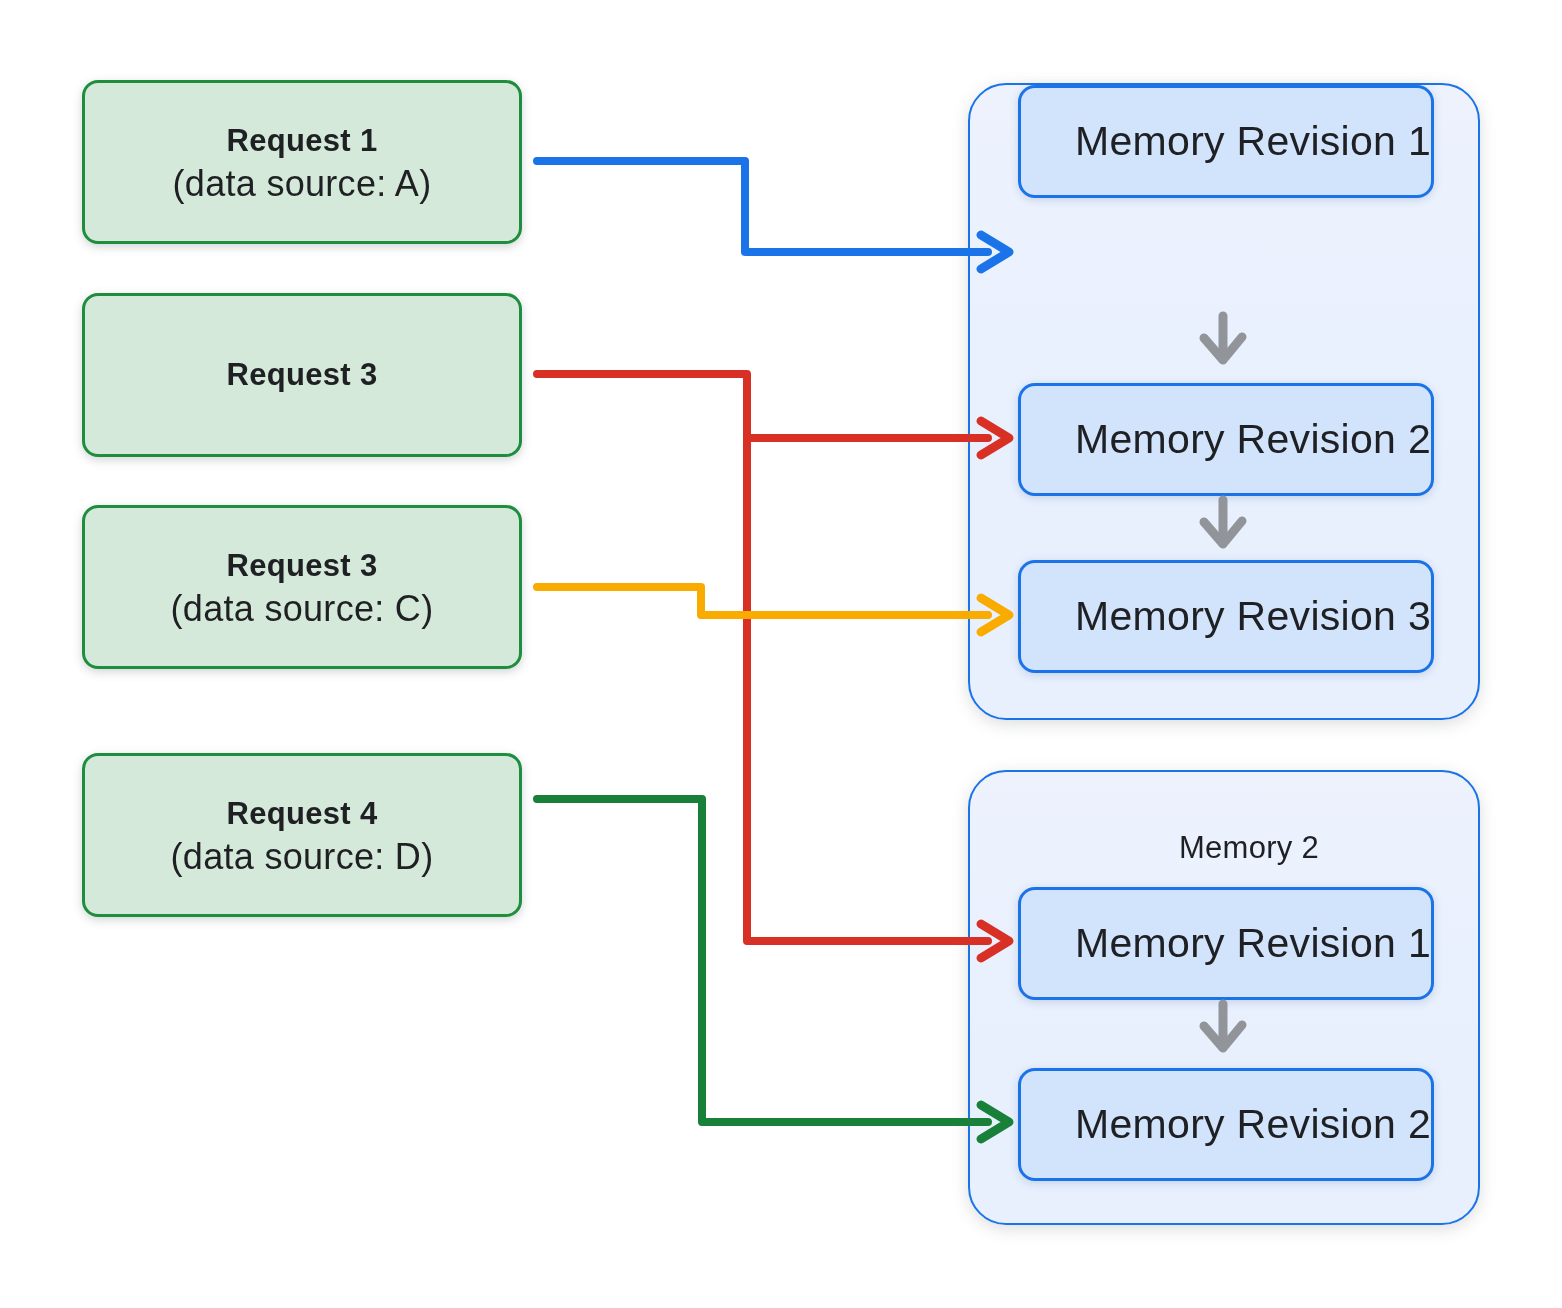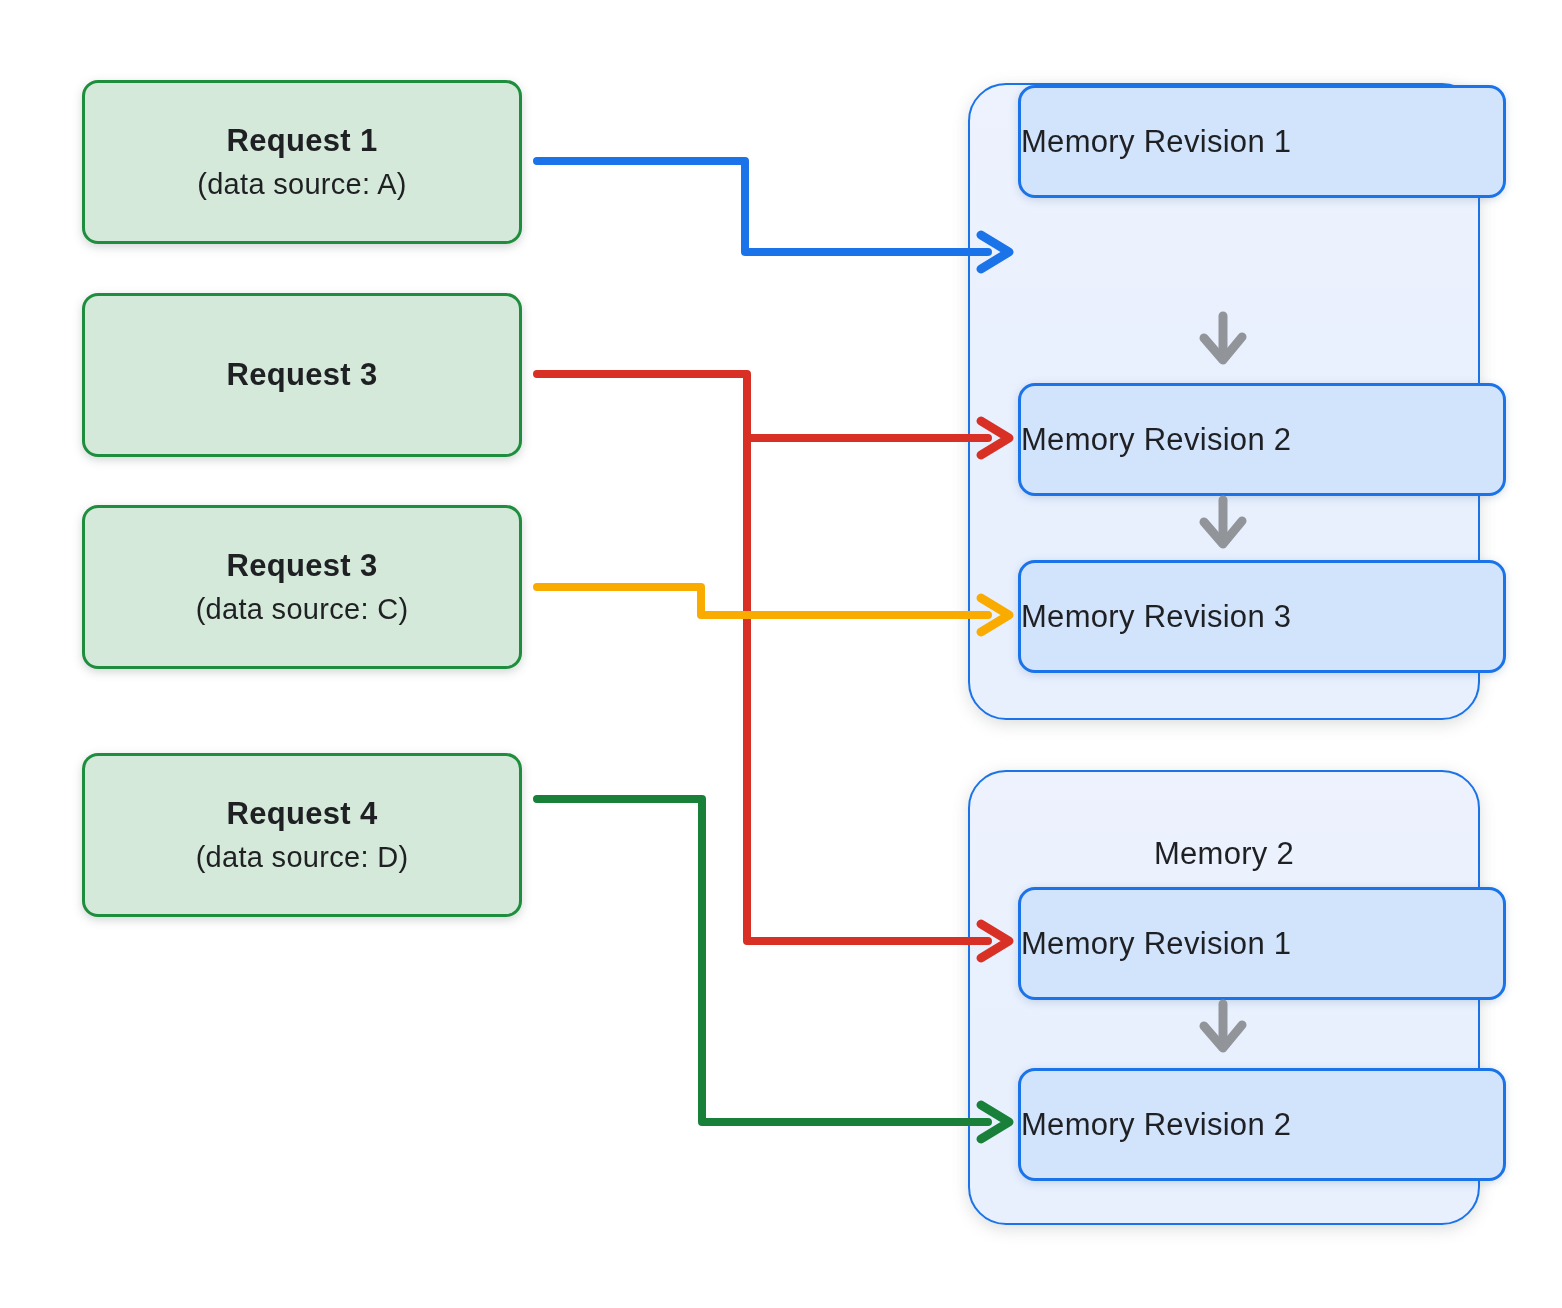--- a/index.html
+++ b/index.html
@@ -19,46 +19,46 @@
   .request-node{
     position:absolute;left:82px;width:440px;height:164px;
     background:var(--request-fill);
     border:3px solid var(--request-border);
     border-radius:16px;
     box-sizing:border-box;
     display:flex;flex-direction:column;align-items:center;justify-content:center;
     box-shadow:0 3px 10px rgba(95,99,104,.28);
   }
   .request-title{font-size:31px;font-weight:600;line-height:44px;letter-spacing:.3px;}
-  .request-subtitle{font-size:29px;font-weight:400;line-height:42px;letter-spacing:.3px;}
+  .request-subtitle{font-size:36px;font-weight:400;line-height:42px;letter-spacing:.3px;}
 
   .memory-group{
     position:absolute;left:968px;width:512px;
     background:linear-gradient(180deg,#edf2fd 0%, var(--memory-fill) 60%);
     border:2px solid var(--memory-border);
     border-radius:38px;
     box-sizing:border-box;
     box-shadow:0 4px 16px rgba(95,99,104,.22);
   }
   #memory-1{top:83px;height:637px;}
   #memory-2{top:770px;height:455px;}
   .memory-title{
     position:absolute;left:0;width:100%;top:44px;
     text-align:center;font-size:31px;font-weight:500;letter-spacing:.3px;
   }
-  #memory-2 .memory-title{top:64px;}
+  #memory-2 .memory-title{top:58px;padding-left:25px;}
 
   .revision-node{
-    position:absolute;left:48px;width:488px;height:113px;
+    position:absolute;left:48px;width:416px;height:113px;
     background:var(--revision-fill);
     border:3.5px solid var(--revision-border);
     border-radius:17px;
     box-sizing:border-box;
-    display:flex;align-items:center;justify-content:flex-start;
-    font-size:31px;font-weight:500;letter-spacing:.3px;
+    display:flex;align-items:center;justify-content:flex-end;
+    font-size:41px;font-weight:500;letter-spacing:.3px;
     box-shadow:0 2px 8px rgba(66,99,146,.22);
   }
   #memory-1 .revision-node:nth-of-type(1){top:112px;}
   #m1-rev-2{top:298px;}
   #m1-rev-3{top:475px;}
   #m2-rev-1{top:115px;}
   #m2-rev-2{top:296px;}
 
   .wires{position:absolute;left:0;top:0;width:1562px;height:1308px;pointer-events:none;}
   .wire{fill:none;stroke-width:8;stroke-linecap:round;stroke-linejoin:round;}

